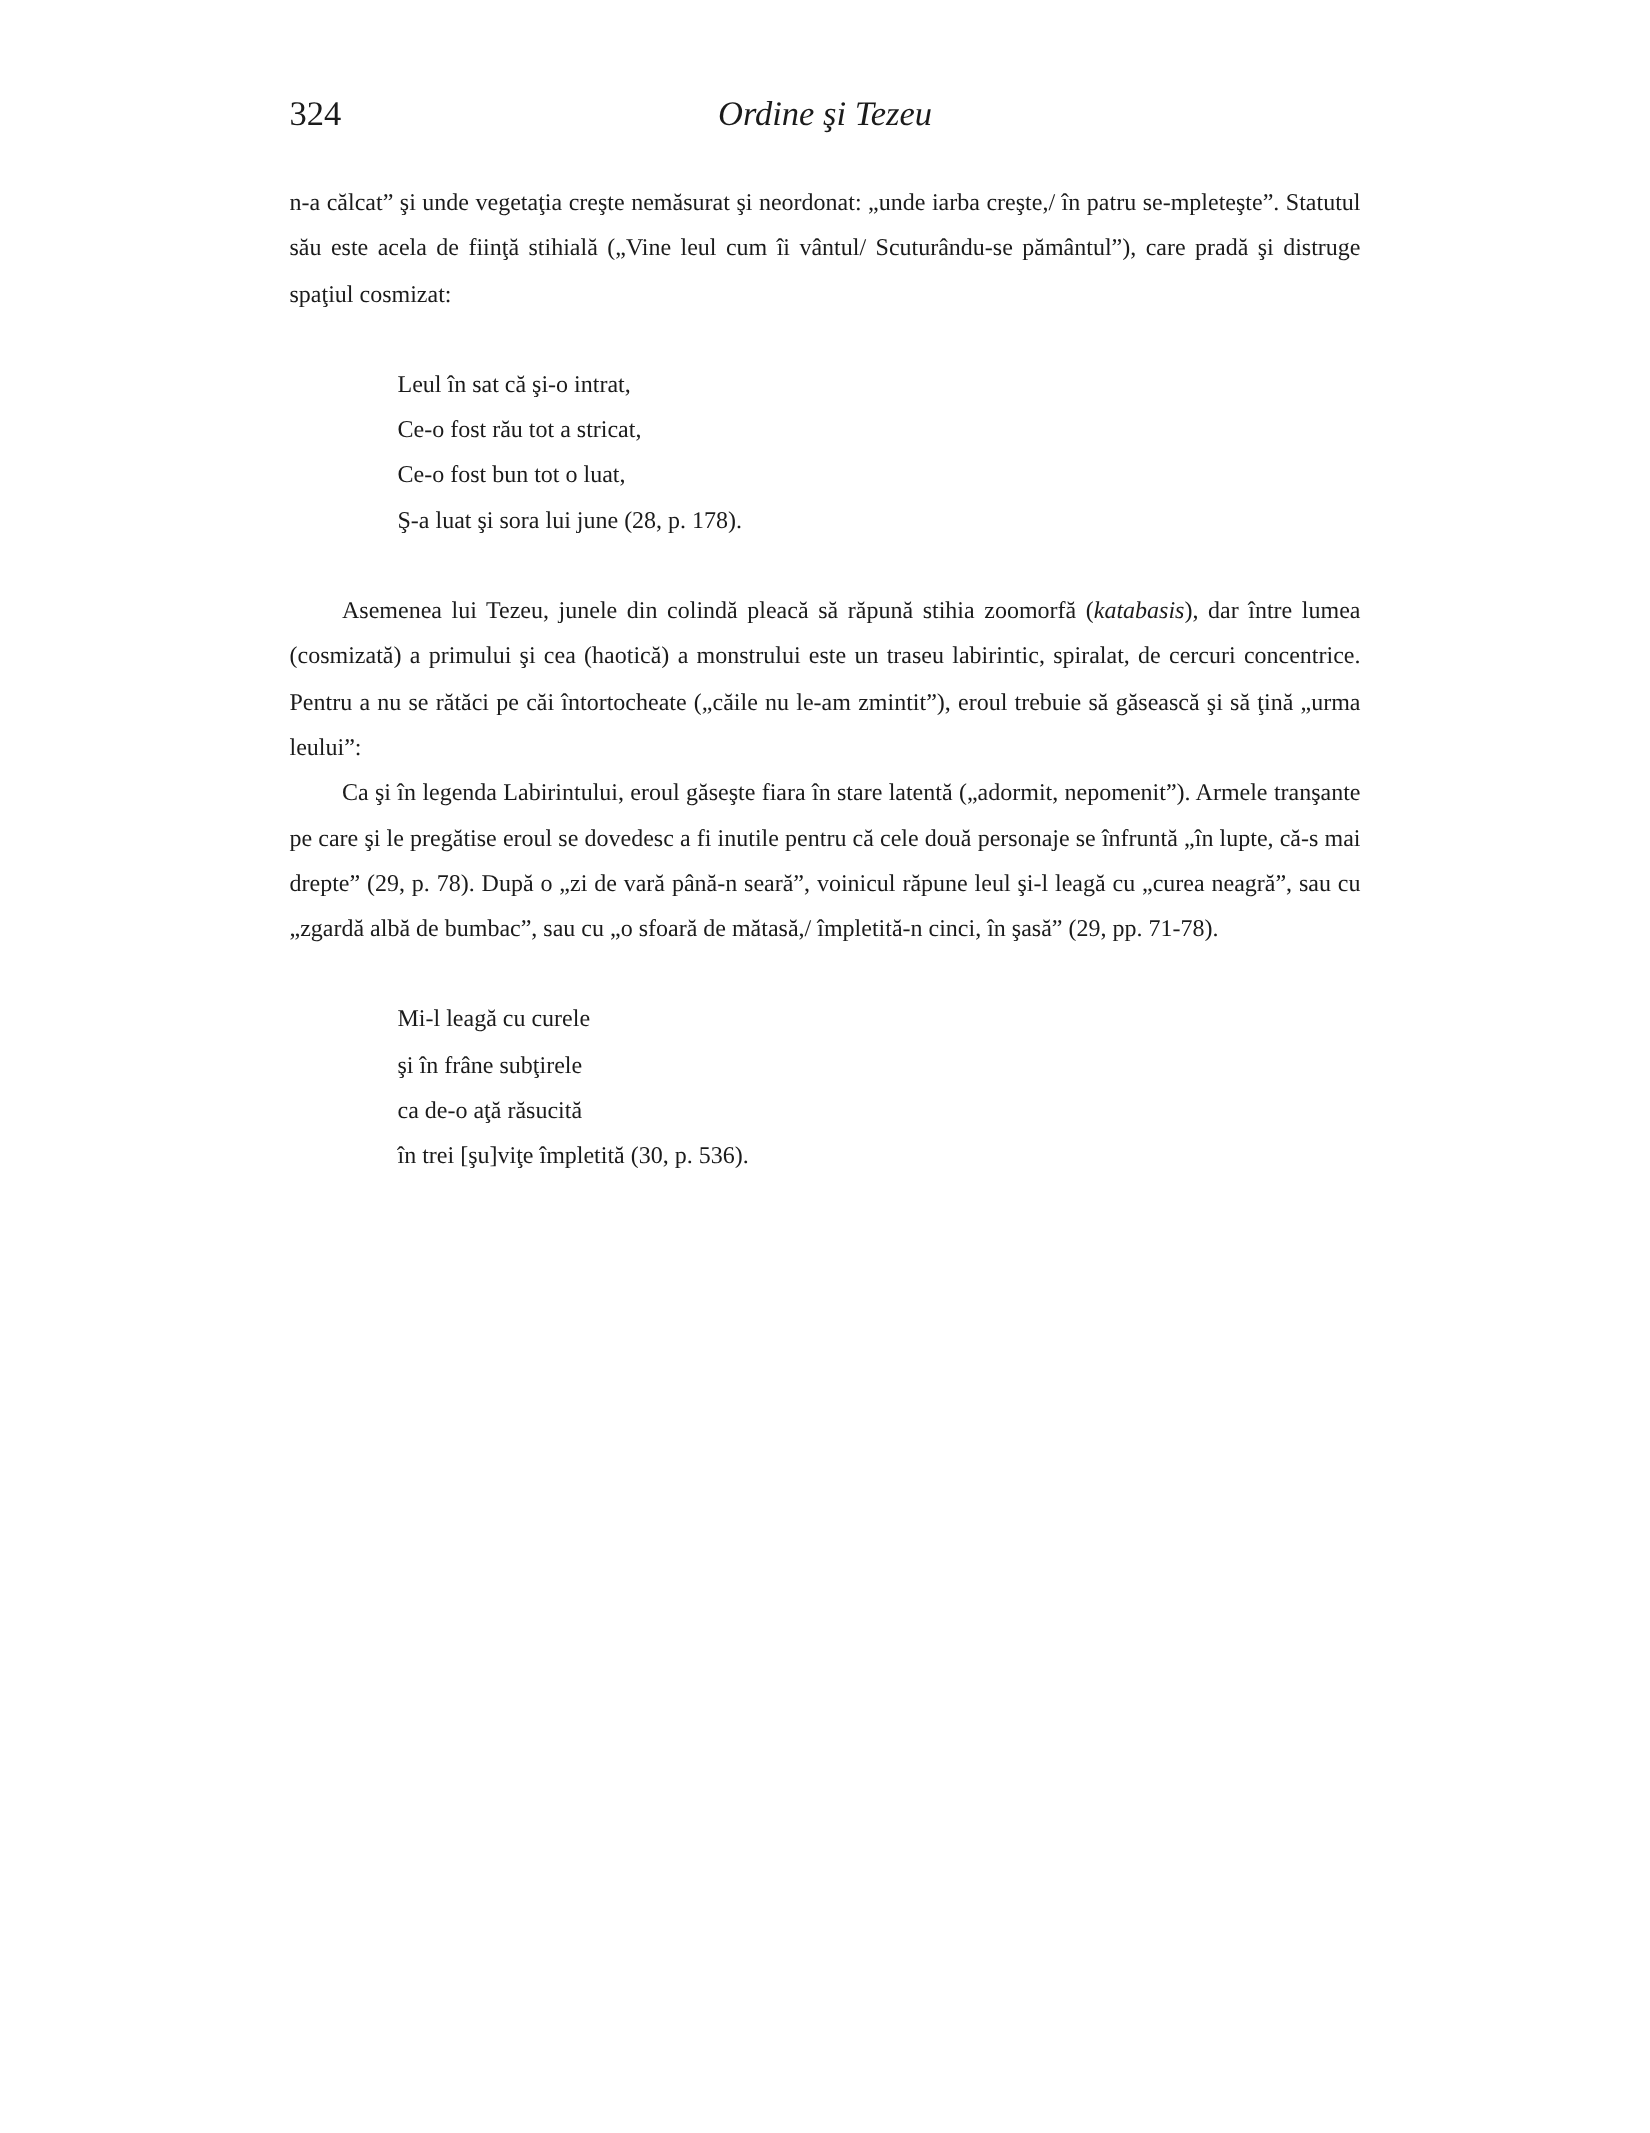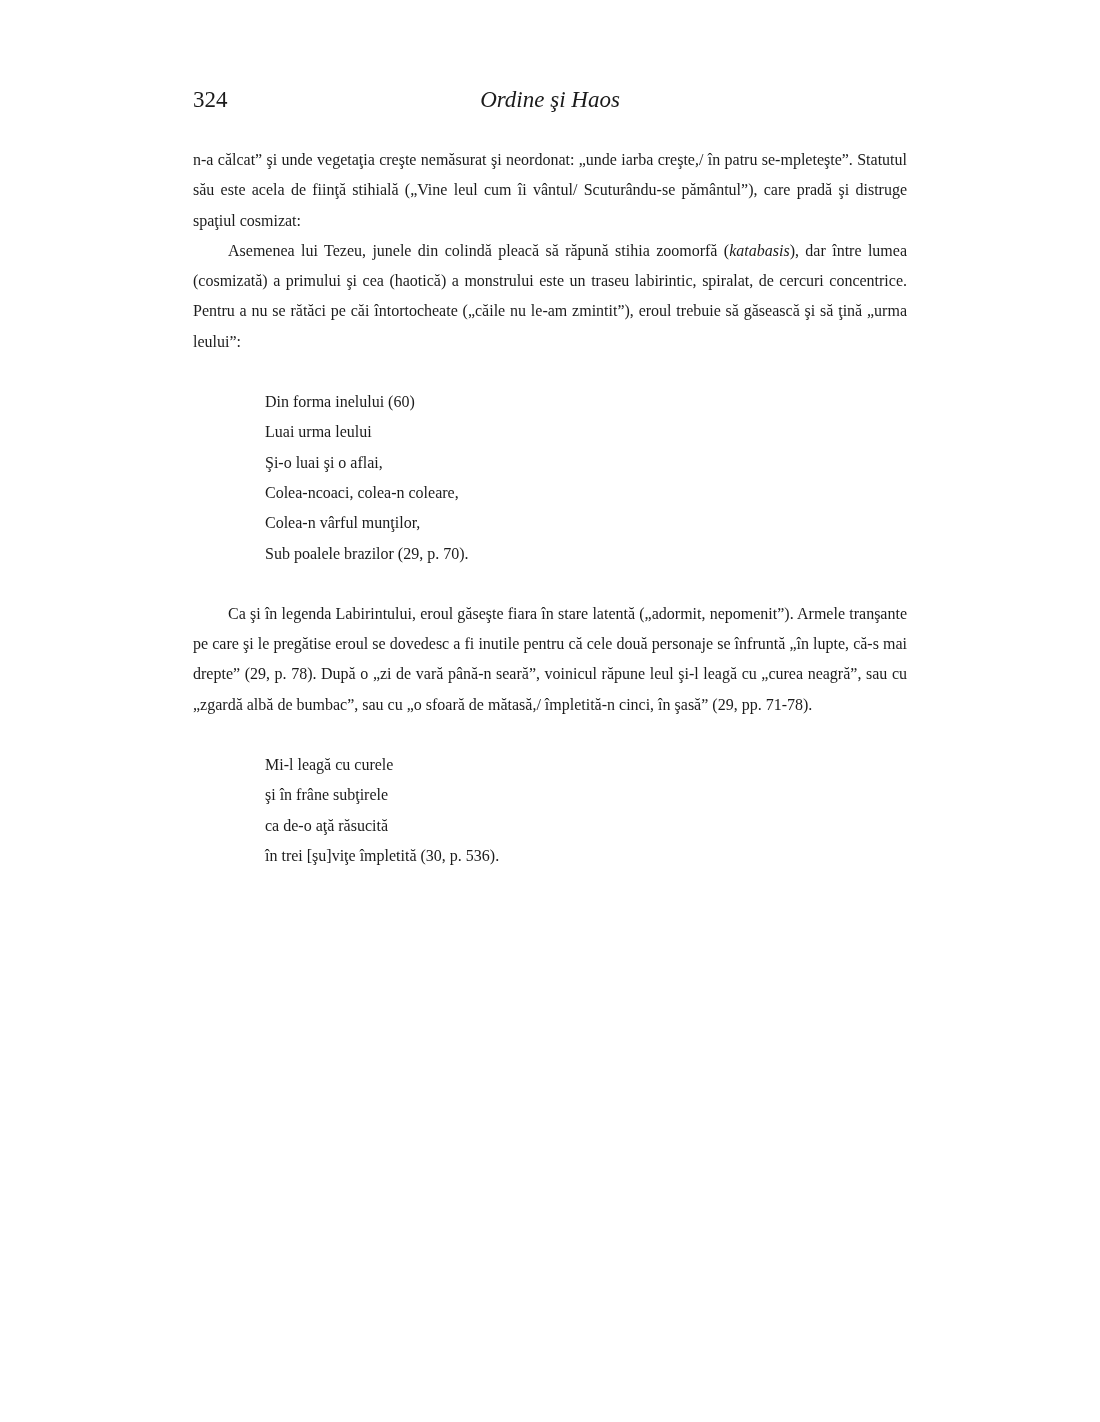--- a/index.html
+++ b/index.html
@@ -3,21 +3,21 @@
 <meta charset="utf-8">
 <style>
   html, body { margin: 0; padding: 0; background: #e8e8e8; }
   .page {
     position: relative;
     width: 1100px;
     height: 1422px;
     margin: 0 auto;
     background: #ffffff;
     box-sizing: border-box;
-    padding: 84px 193px 0 193px;
+    padding: 60px 193px 0 193px;
     font-family: "Liberation Serif", "DejaVu Serif", serif;
     color: #1b1b1b;
     overflow: hidden;
   }
   .running-header {
     position: relative;
     height: 31px;
     margin-bottom: 30px;
     font-size: 23px;
     line-height: 31px;
@@ -48,36 +48,34 @@
     text-align: left;
   }
 </style>
 </head>
 <body>
 
 <div class="page">
 
   <div class="running-header">
     <span class="page-number">324</span>
-    <div class="header-title">Ordine şi Haos</div>
+    <div class="header-title">Ordine şi Tezeu</div>
   </div>
 
   <div class="body-text">
 
     <p class="para no-indent">n-a călcat” şi unde vegetaţia creşte nemăsurat şi neordonat: „unde iarba creşte,/ în patru se-mpleteşte”. Statutul său este acela de fiinţă stihială („Vine leul cum îi vântul/ Scuturându-se pământul”), care pradă şi distruge spaţiul cosmizat:</p>
 
+    <div class="verse">Leul în sat că şi-o intrat,
+Ce-o fost rău tot a stricat,
+Ce-o fost bun tot o luat,
+Ş-a luat şi sora lui june (28, p. 178).</div>
 
     <p class="para"><span>Asemenea lui Tezeu, junele din colindă pleacă să răpună stihia zoomorfă (</span><span class="emph">katabasis</span><span>), dar între lumea (cosmizată) a primului şi cea (haotică) a monstrului este un traseu labirintic, spiralat, de cercuri concentrice. Pentru a nu se rătăci pe căi întortocheate („căile nu le-am zmintit”), eroul trebuie să găsească şi să ţină „urma leului”:</span></p>
 
-    <div class="verse">Din forma inelului (60)
-Luai urma leului
-Şi-o luai şi o aflai,
-Colea-ncoaci, colea-n coleare,
-Colea-n vârful munţilor,
-Sub poalele brazilor (29, p. 70).</div>
 
     <p class="para">Ca şi în legenda Labirintului, eroul găseşte fiara în stare latentă („adormit, nepomenit”). Armele tranşante pe care şi le pregătise eroul se dovedesc a fi inutile pentru că cele două personaje se înfruntă „în lupte, că-s mai drepte” (29, p. 78). După o „zi de vară până-n seară”, voinicul răpune leul şi-l leagă cu „curea neagră”, sau cu „zgardă albă de bumbac”, sau cu „o sfoară de mătasă,/ împletită-n cinci, în şasă” (29, pp. 71-78).</p>
 
     <div class="verse">Mi-l leagă cu curele
 şi în frâne subţirele
 ca de-o aţă răsucită
 în trei [şu]viţe împletită (30, p. 536).</div>
 
 
   </div>

